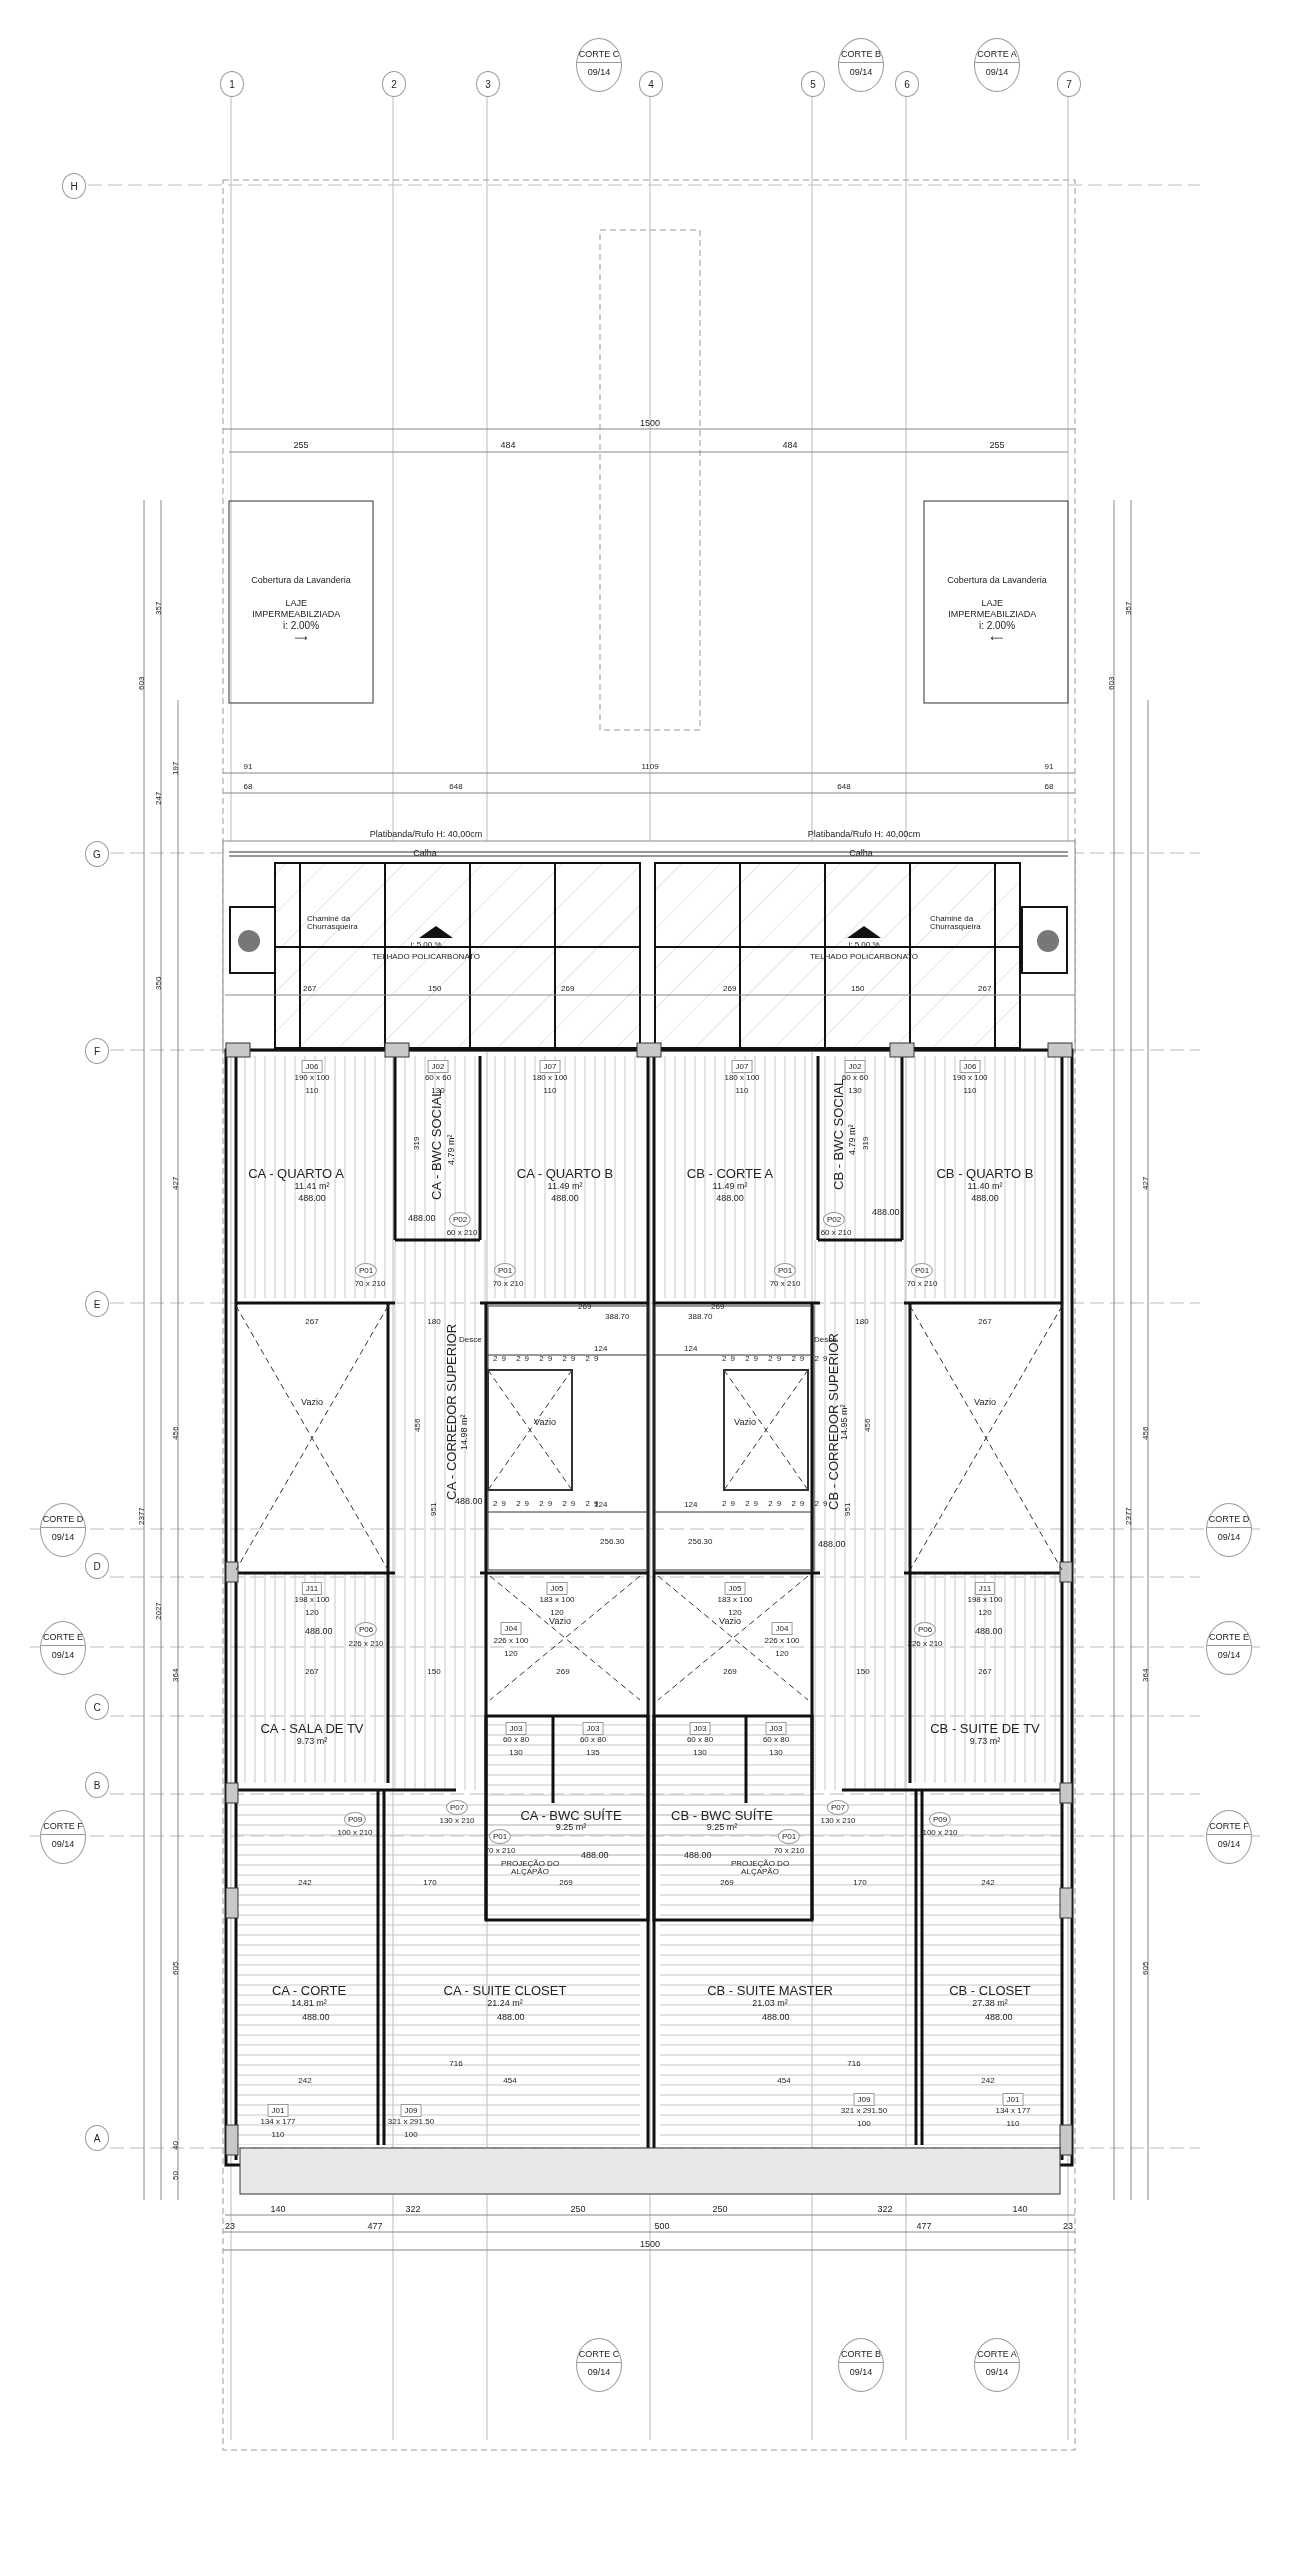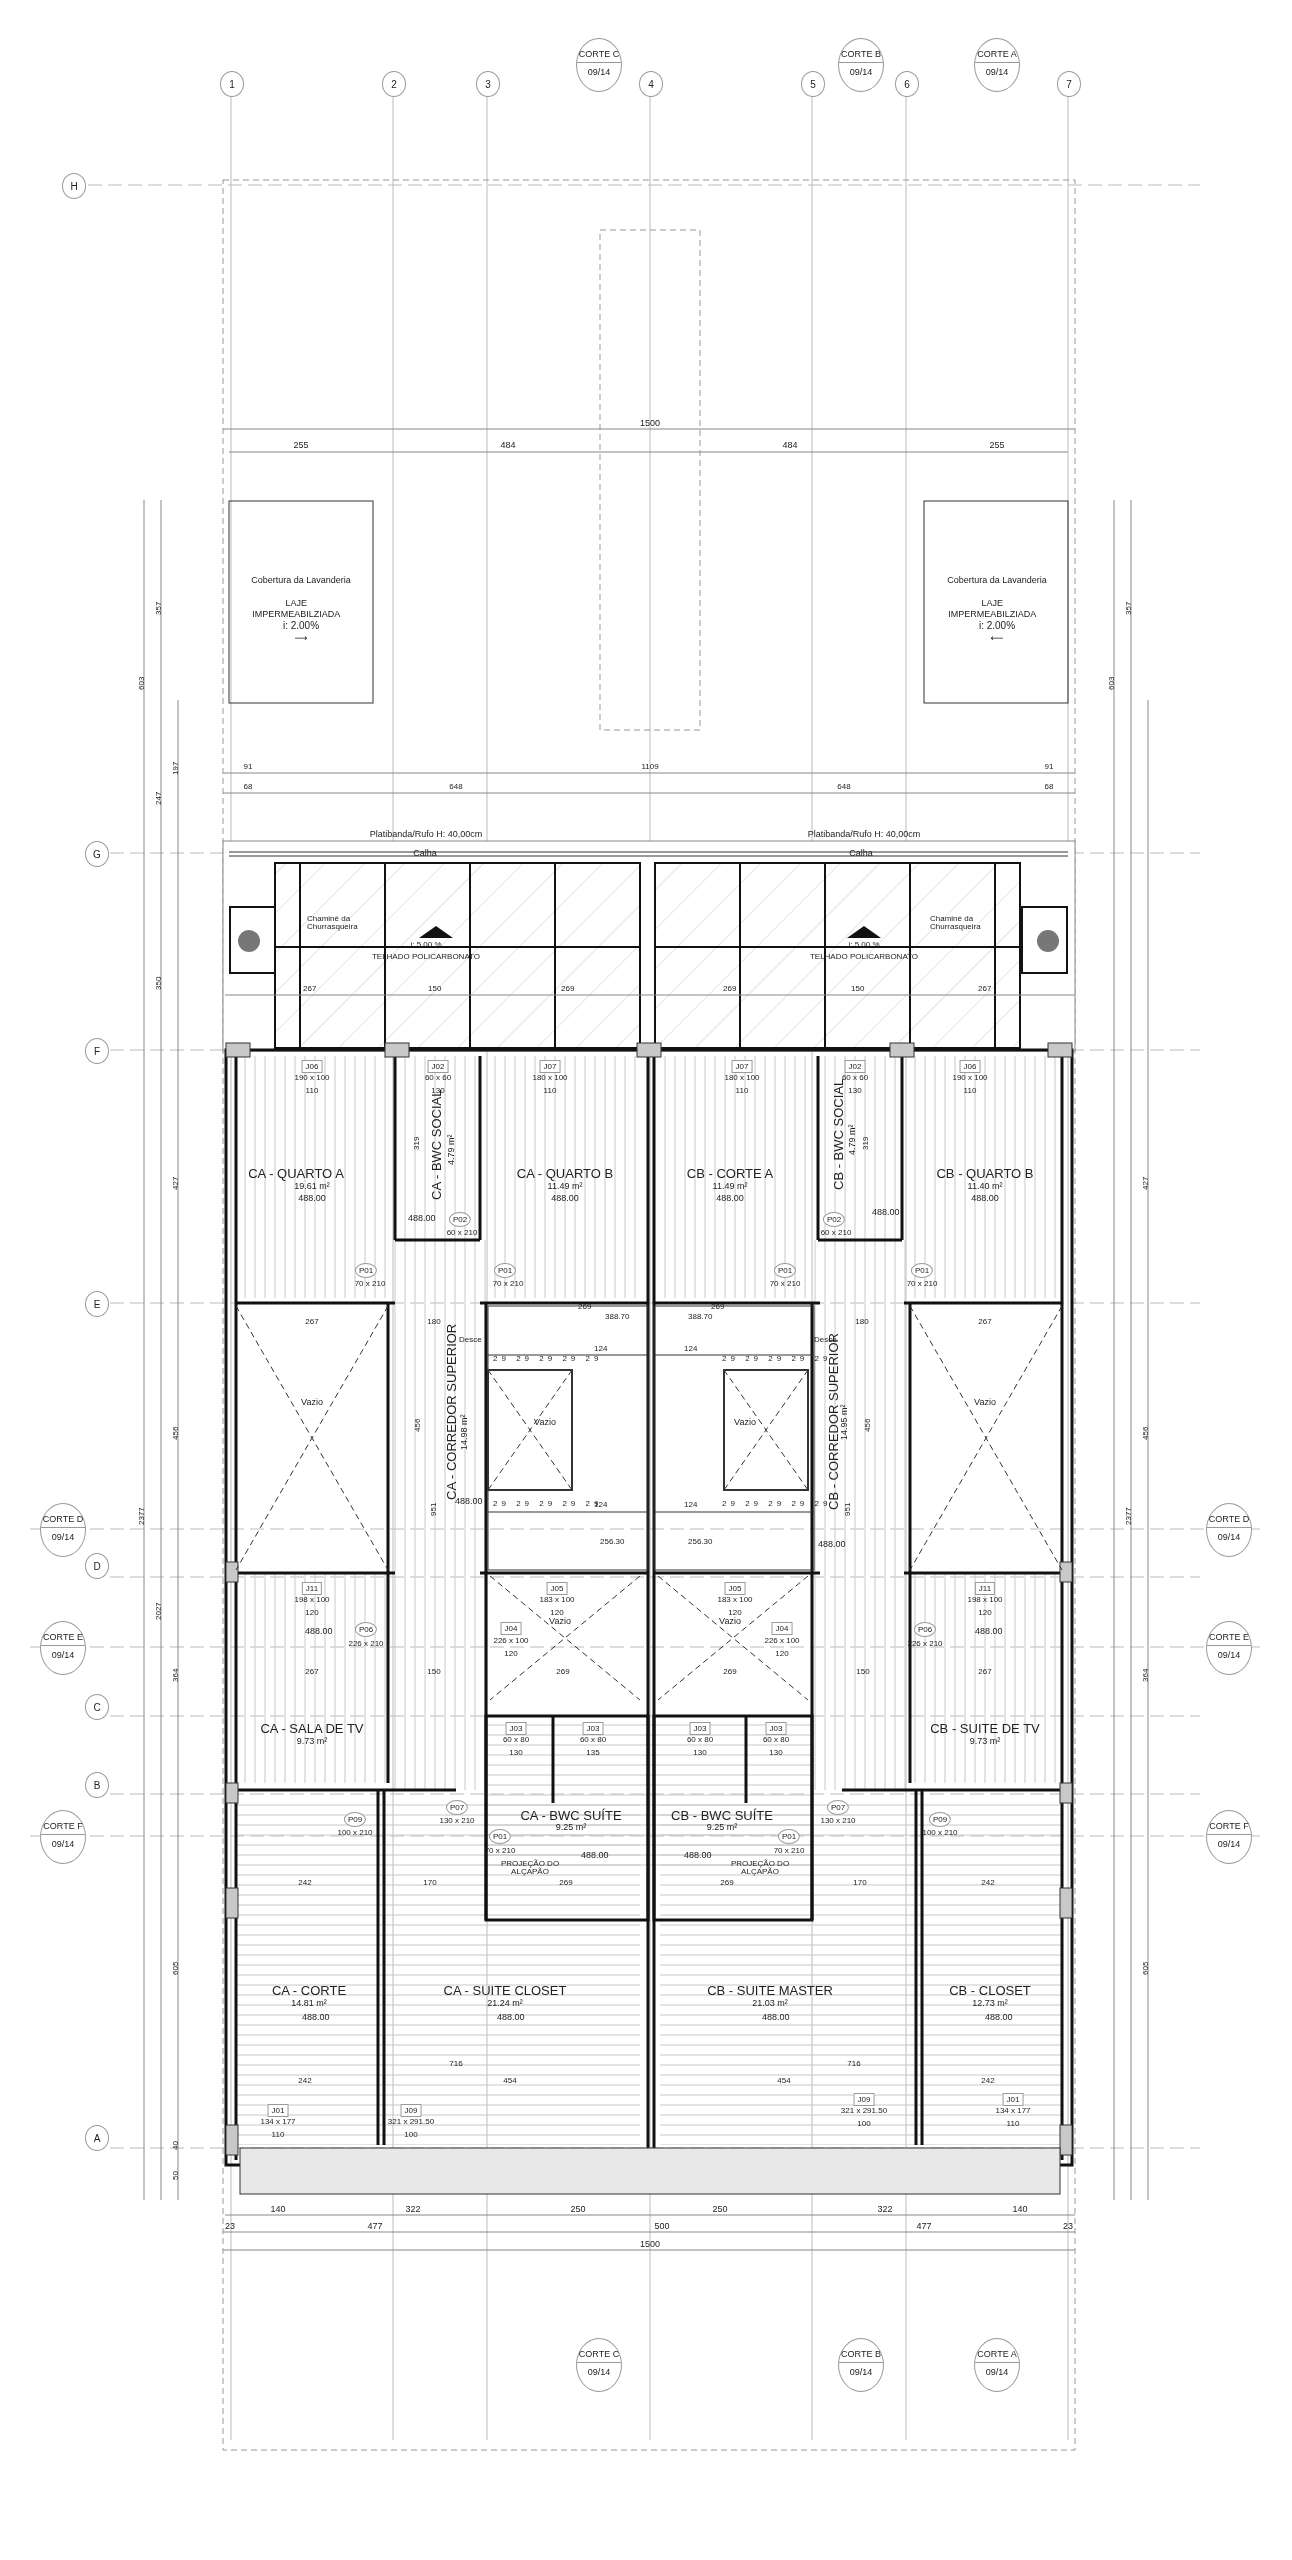--- a/index.html
+++ b/index.html
@@ -346,21 +346,21 @@
   <span class="lbl s8 rot" style="left:1142px;top:1190px">427</span>
   <span class="lbl s8 rot" style="left:1142px;top:1440px">456</span>
   <span class="lbl s8 rot" style="left:1125px;top:1525px">2377</span>
   <span class="lbl s8 rot" style="left:1142px;top:1682px">364</span>
   <span class="lbl s8 rot" style="left:1142px;top:1975px">605</span>
 
   <span class="tag" style="left:312px;top:1060px">J06</span>
   <span class="lbl s8 c" style="left:312px;top:1074px">190 x 100</span>
   <span class="lbl s8 c" style="left:312px;top:1087px">110</span>
   <span class="lbl s13 c" style="left:296px;top:1167px">CA - QUARTO A</span>
-  <span class="lbl s9 c" style="left:312px;top:1182px">19.61 m²</span>
+  <span class="lbl s9 c" style="left:312px;top:1182px">11.41 m²</span>
   <span class="lbl s9 c" style="left:312px;top:1194px">488.00</span>
   <span class="door" style="left:366px;top:1263px">P01</span>
   <span class="lbl s8 c" style="left:370px;top:1280px">70 x 210</span>
 
   <span class="tag" style="left:438px;top:1060px">J02</span>
   <span class="lbl s8 c" style="left:438px;top:1074px">60 x 60</span>
   <span class="lbl s8 c" style="left:438px;top:1087px">130</span>
   <span class="lbl s13 rot" style="left:430px;top:1200px">CA - BWC SOCIAL</span>
   <span class="lbl s9 rot" style="left:447px;top:1165px">4.79 m²</span>
   <span class="lbl s8 rot" style="left:413px;top:1150px">319</span>
@@ -528,21 +528,21 @@
   <span class="lbl s13 c" style="left:309px;top:1984px">CA - CORTE</span>
   <span class="lbl s9 c" style="left:309px;top:1999px">14.81 m²</span>
   <span class="lbl s9" style="left:302px;top:2013px">488.00</span>
   <span class="lbl s13 c" style="left:505px;top:1984px">CA - SUITE CLOSET</span>
   <span class="lbl s9 c" style="left:505px;top:1999px">21.24 m²</span>
   <span class="lbl s9" style="left:497px;top:2013px">488.00</span>
   <span class="lbl s13 c" style="left:770px;top:1984px">CB - SUITE MASTER</span>
   <span class="lbl s9 c" style="left:770px;top:1999px">21.03 m²</span>
   <span class="lbl s9" style="left:762px;top:2013px">488.00</span>
   <span class="lbl s13 c" style="left:990px;top:1984px">CB - CLOSET</span>
-  <span class="lbl s9 c" style="left:990px;top:1999px">12.73 m²</span>
+  <span class="lbl s9 c" style="left:990px;top:1999px">27.38 m²</span>
   <span class="lbl s9" style="left:985px;top:2013px">488.00</span>
 
   <span class="lbl s8 c" style="left:305px;top:2077px">242</span>
   <span class="lbl s8 c" style="left:510px;top:2077px">454</span>
   <span class="lbl s8 c" style="left:784px;top:2077px">454</span>
   <span class="lbl s8 c" style="left:988px;top:2077px">242</span>
   <span class="lbl s8 c" style="left:456px;top:2060px">716</span>
   <span class="lbl s8 c" style="left:854px;top:2060px">716</span>
 
   <span class="tag" style="left:278px;top:2104px">J01</span>

